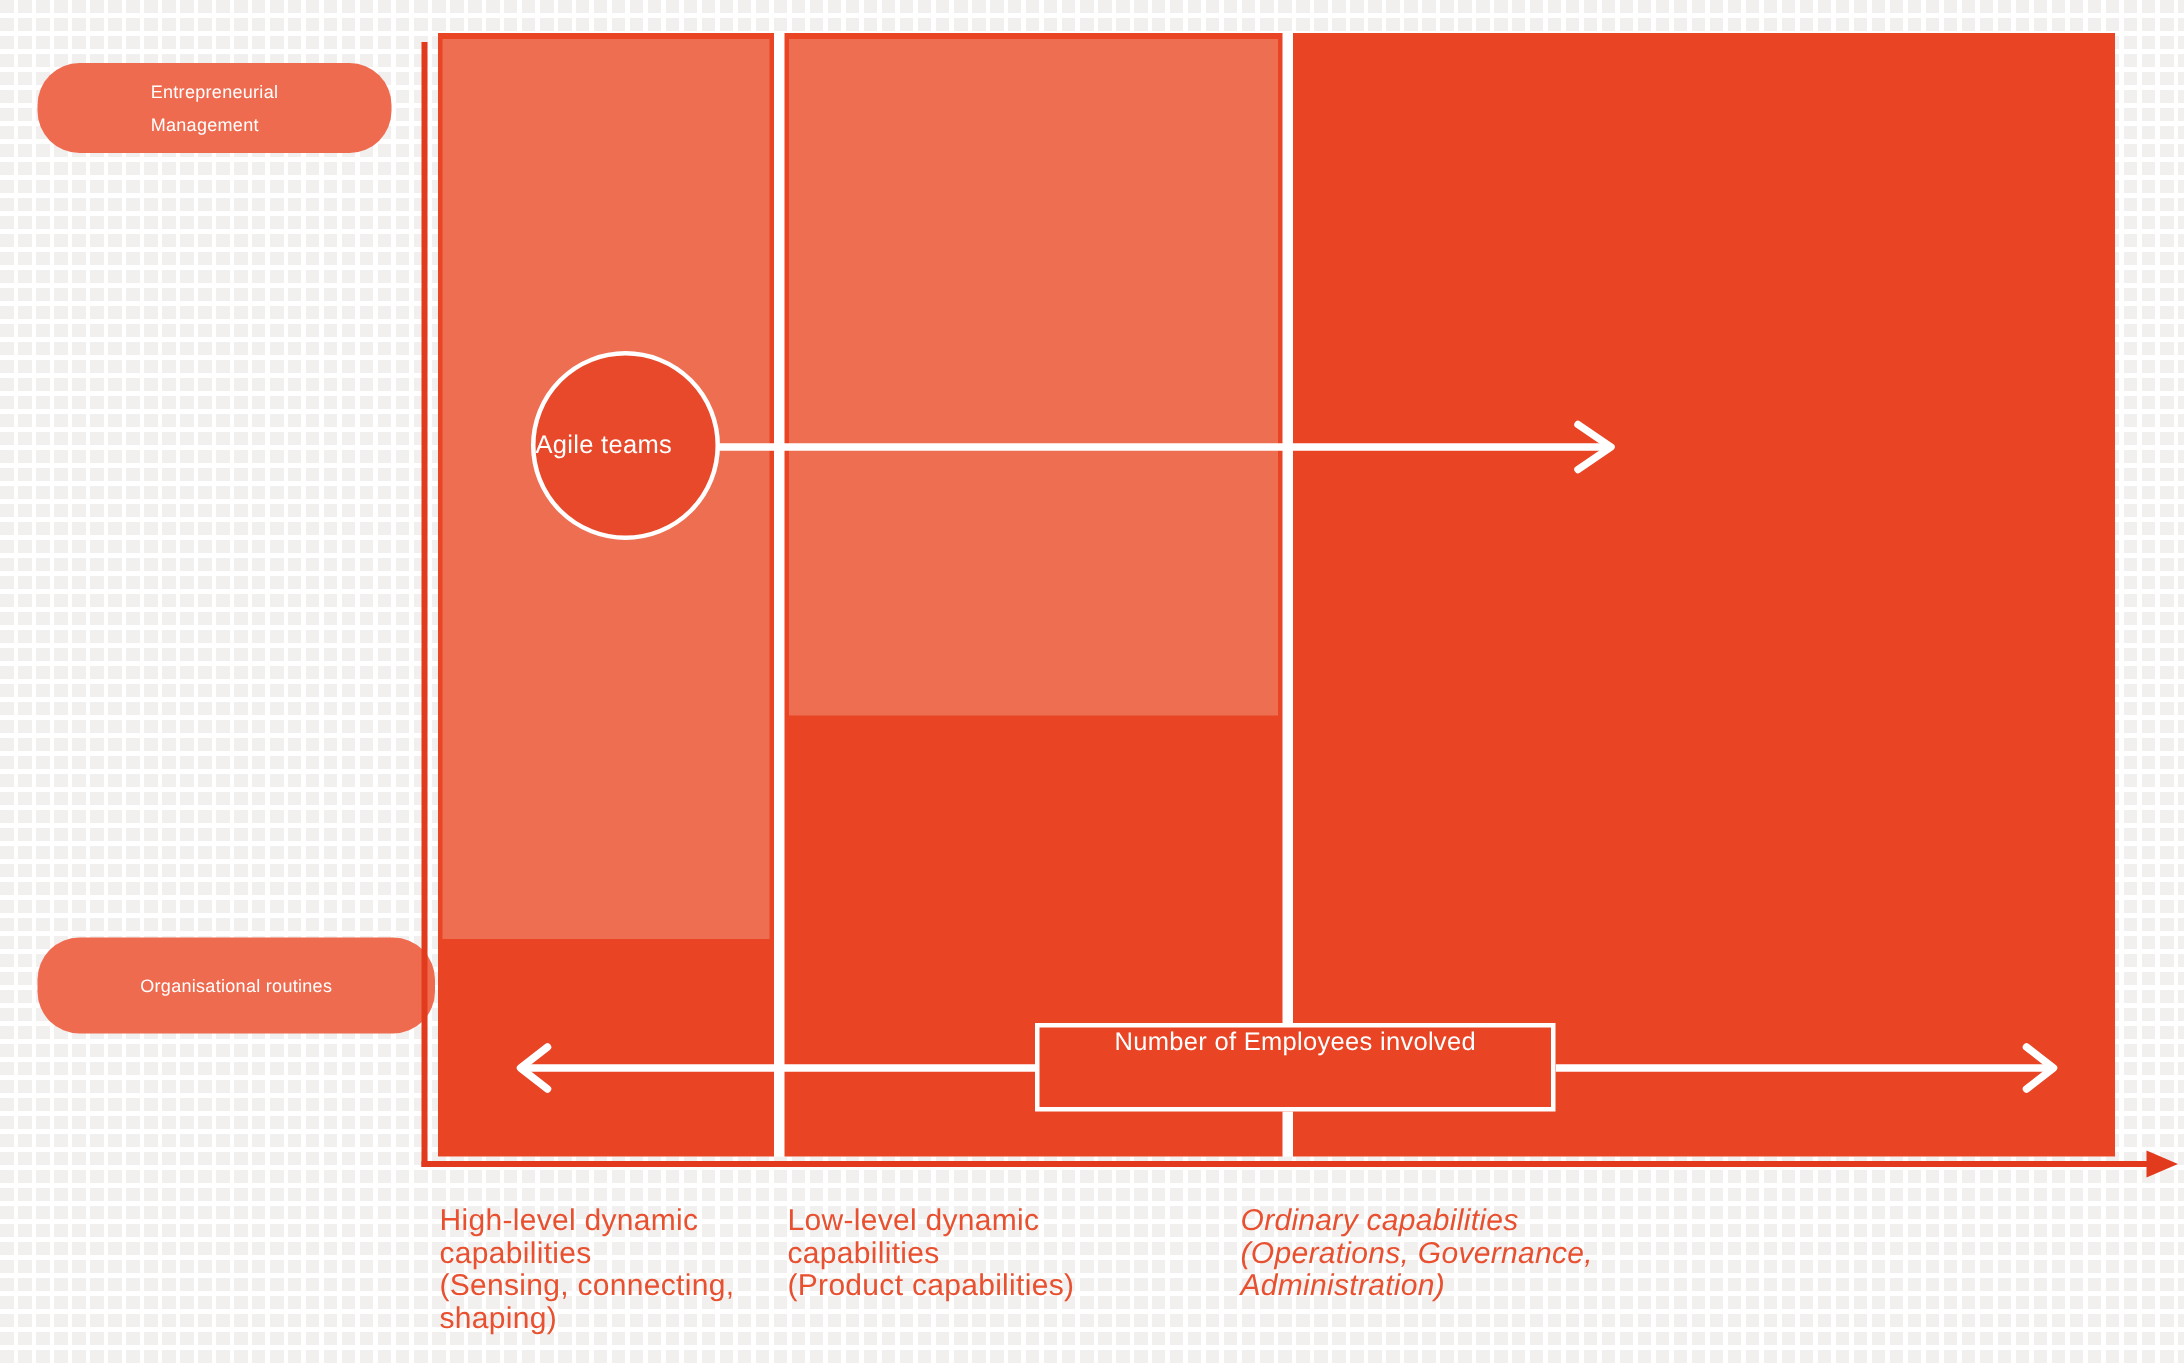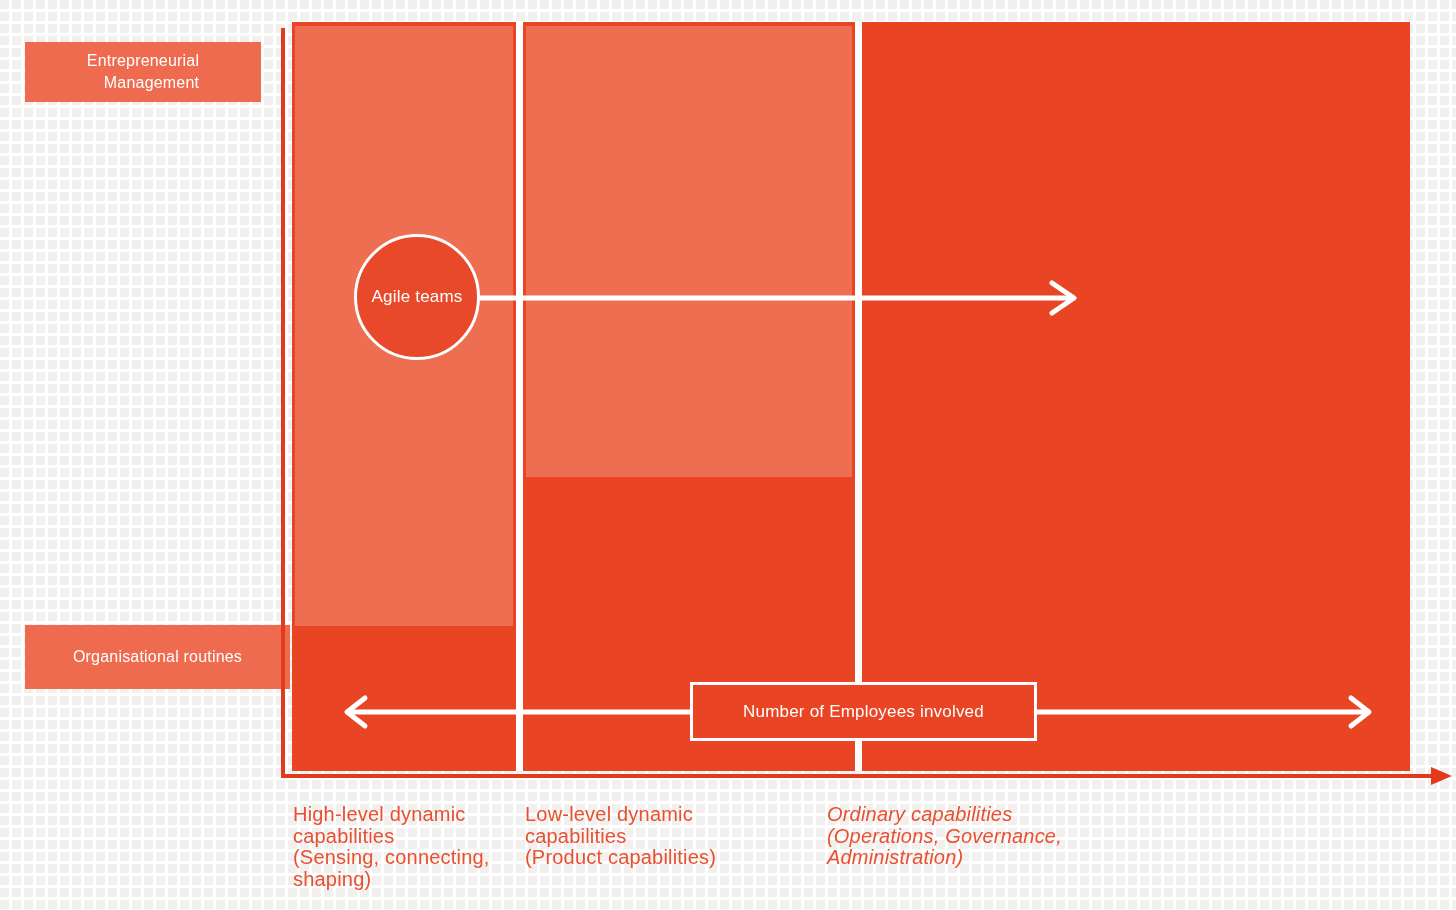--- a/index.html
+++ b/index.html
@@ -20,23 +20,24 @@
     background-color:#ffffff;
     background-image:
       repeating-linear-gradient(to right, transparent 0 9px, #ffffff 9px 12px),
       repeating-linear-gradient(to bottom, var(--grid-cell) 0 9px, #ffffff 9px 12px);
   }
   .side-box{
     position:absolute;
     background:var(--label-box);
     color:#ffffff;
     display:flex;align-items:center;justify-content:center;
-    text-align:right;
-    font-size:16px;line-height:22px;letter-spacing:.2px;
+    text-align:left;
+    font-size:12px;line-height:22px;letter-spacing:.2px;
     white-space:pre-line;
+    border-radius:28px;
   }
   .side-box.top{left:25px;top:42px;width:236px;height:60px;}
   .side-box.bottom{left:25px;top:625px;width:265px;height:64px;}
 
   
   .y-axis{position:absolute;left:281px;top:28px;width:4px;height:750px;background:var(--axis);}
   .x-axis{position:absolute;left:281px;top:774px;width:1152px;height:4px;background:var(--axis);}
   .x-axis-head{
     position:absolute;left:1431px;top:767px;width:0;height:0;
     border-left:21px solid var(--axis);
@@ -57,36 +58,36 @@
     position:absolute;left:3px;right:3px;top:4px;
     background:var(--salmon);
   }
   .col.c1 .shade{height:600px;}
   .col.c2 .shade{height:451px;}
 
   
   .node{
     position:absolute;width:126px;height:126px;border-radius:50%;
     border:3px solid #ffffff;
-    display:flex;align-items:center;justify-content:center;
+    display:flex;align-items:center;
     color:#ffffff;font-size:17px;letter-spacing:.2px;text-align:center;
     z-index:4;
   }
   .node.agile{left:354px;top:234px;background:var(--circle-fill);}
   .node.stable{left:1076px;top:234px;background:transparent;}
 
   .arrow-svg{position:absolute;z-index:3;}
   .stroke-white{stroke:#ffffff;stroke-width:5;fill:none;stroke-linecap:round;stroke-linejoin:round;}
 
   
   .banner{
     position:absolute;left:690px;top:682px;width:347px;height:59px;
     background:var(--dark);
     border:3px solid #ffffff;
-    display:flex;align-items:center;justify-content:center;
+    display:flex;justify-content:center;
     color:#ffffff;font-size:17px;letter-spacing:.2px;
     z-index:4;
   }
 
   
   .cat-label{
     position:absolute;top:804px;
     color:var(--text-red);
     font-size:20px;line-height:21.5px;letter-spacing:.2px;
     white-space:pre-line;

